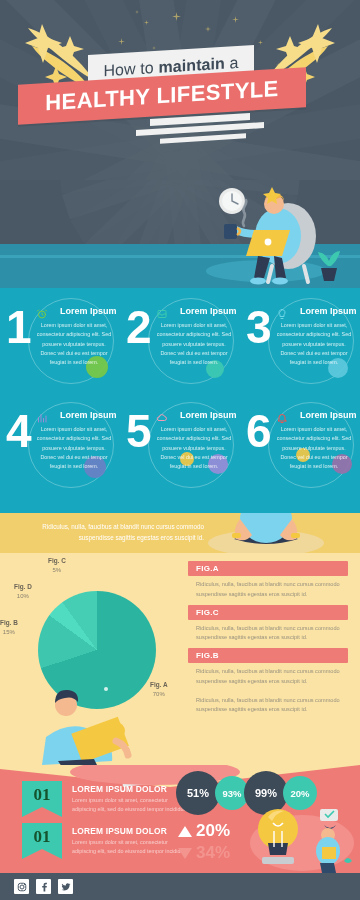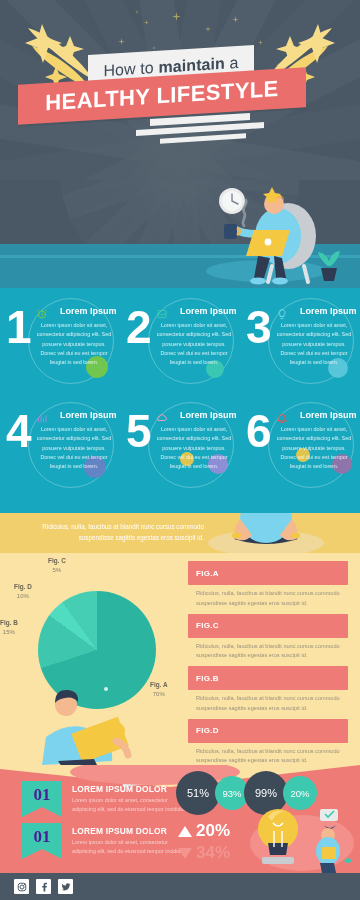--- a/index.html
+++ b/index.html
@@ -131,21 +131,21 @@
   }
   .pie-wrap { position:absolute; left:38px; top:38px; width:118px; height:118px; }
   .pie { width:118px; height:118px; border-radius:50%; }
   .pie-lbl { position:absolute; text-align:center; line-height:1.35; }
   .pie-lbl .n { color:#6b6356; font-size:6.4px; font-weight:bold; display:block; }
   .pie-lbl .v { color:#8a8170; font-size:6px; display:block; }
 
   .figs { position:absolute; left:188px; top:8px; width:160px; }
   .fig { margin-bottom:5px; }
   .fig-bar {
-    background:#ee7b76; height:24px; border-radius:1px;
+    background:#ee7b76; height:15px; border-radius:1px;
     display:flex; align-items:center; padding-left:8px;
   }
   .fig-bar span { color:#fff; font-size:8px; font-weight:bold; letter-spacing:.3px; }
   .fig-txt {
     color:#9a9280; font-size:5.6px; line-height:1.75;
     padding:4px 6px 0 8px;
   }
   .puzzleman { position:absolute; left:28px; bottom:-2px; width:128px; height:92px; }
 
   
@@ -167,31 +167,31 @@
     position:absolute; left:70px; top:-6px; width:170px; height:26px;
     border-radius:50%; background:#f3908c;
   }
   .ribbon-row { position:absolute; left:22px; display:flex; align-items:flex-start; gap:10px; }
   .ribbon {
     position:relative; width:40px; height:36px; background:#3dc9b0;
     clip-path:polygon(0 0,40px 0,40px 36px,20px 26px,0 36px);
     display:flex; align-items:flex-start; justify-content:center;
   }
   .ribbon span {
-    color:#4c1d95; font-size:17px; font-weight:bold; margin-top:4px;
+    color:#14532d; font-size:17px; font-weight:bold; margin-top:4px;
     font-family:"Liberation Serif", serif;
   }
   .rb-txt { width:120px; padding-top:3px; }
   .rb-title { color:#fff; font-size:8.4px; font-weight:bold; letter-spacing:.2px; }
   .rb-body { color:rgba(255,255,255,.62); font-size:5.4px; line-height:1.65; margin-top:2px; }
 
   .circles { position:absolute; left:176px; top:6px; display:flex; align-items:center; }
   .circ {
     border-radius:50%; display:flex; align-items:center; justify-content:center;
-    color:#fff; font-weight:normal;
+    color:#fff; font-weight:bold;
   }
   .circ-lg { width:44px; height:44px; background:#3d4a58; font-size:11px; }
   .circ-sm { width:34px; height:34px; background:#3dc9b0; font-size:9.5px; margin-left:-5px; }
   .circ-lg2 { margin-left:-5px; }
 
   .deltas { position:absolute; left:178px; top:56px; }
   .delta { display:flex; align-items:center; gap:4px; }
   .delta .tri { width:0; height:0; }
   .tri-up { border-left:7px solid transparent; border-right:7px solid transparent; border-bottom:11px solid #fff; }
   .tri-dn { border-left:7px solid transparent; border-right:7px solid transparent; border-top:11px solid #f3948f; }
@@ -480,23 +480,20 @@
           </div>
           <div class="fig-txt">Ridiculus, nulla, faucibus at blandit nunc cursus commodo suspendisse sagittis egestas eros suscipit id.</div>
         </div>
         <div class="fig">
           <div class="fig-bar">
             <span>FIG.B</span>
           </div>
           <div class="fig-txt">Ridiculus, nulla, faucibus at blandit nunc cursus commodo suspendisse sagittis egestas eros suscipit id.</div>
         </div>
         <div class="fig">
-          <div class="fig-bar">
-            <span>FIG.D</span>
-          </div>
           <div class="fig-txt">Ridiculus, nulla, faucibus at blandit nunc cursus commodo suspendisse sagittis egestas eros suscipit id.</div>
         </div>
       </div>
 
     <svg class="puzzleman" viewBox="0 0 128 92">
       <circle cx="30" cy="22" r="2" fill="#fff" opacity=".8"></circle>
       <circle cx="78" cy="14" r="2" fill="#fff" opacity=".8"></circle>
       <path d="M18 62 q24 -18 48 -6 q20 10 18 30 L14 90Z" fill="#7cd3ee"></path>
       <circle cx="38" cy="30" r="11" fill="#f5b98f"></circle>
       <path d="M27 28 q0 -14 13 -13 q11 1 10 12 q-5 -6 -13 -4 q-7 1 -10 5Z" fill="#2f3b52"></path>

